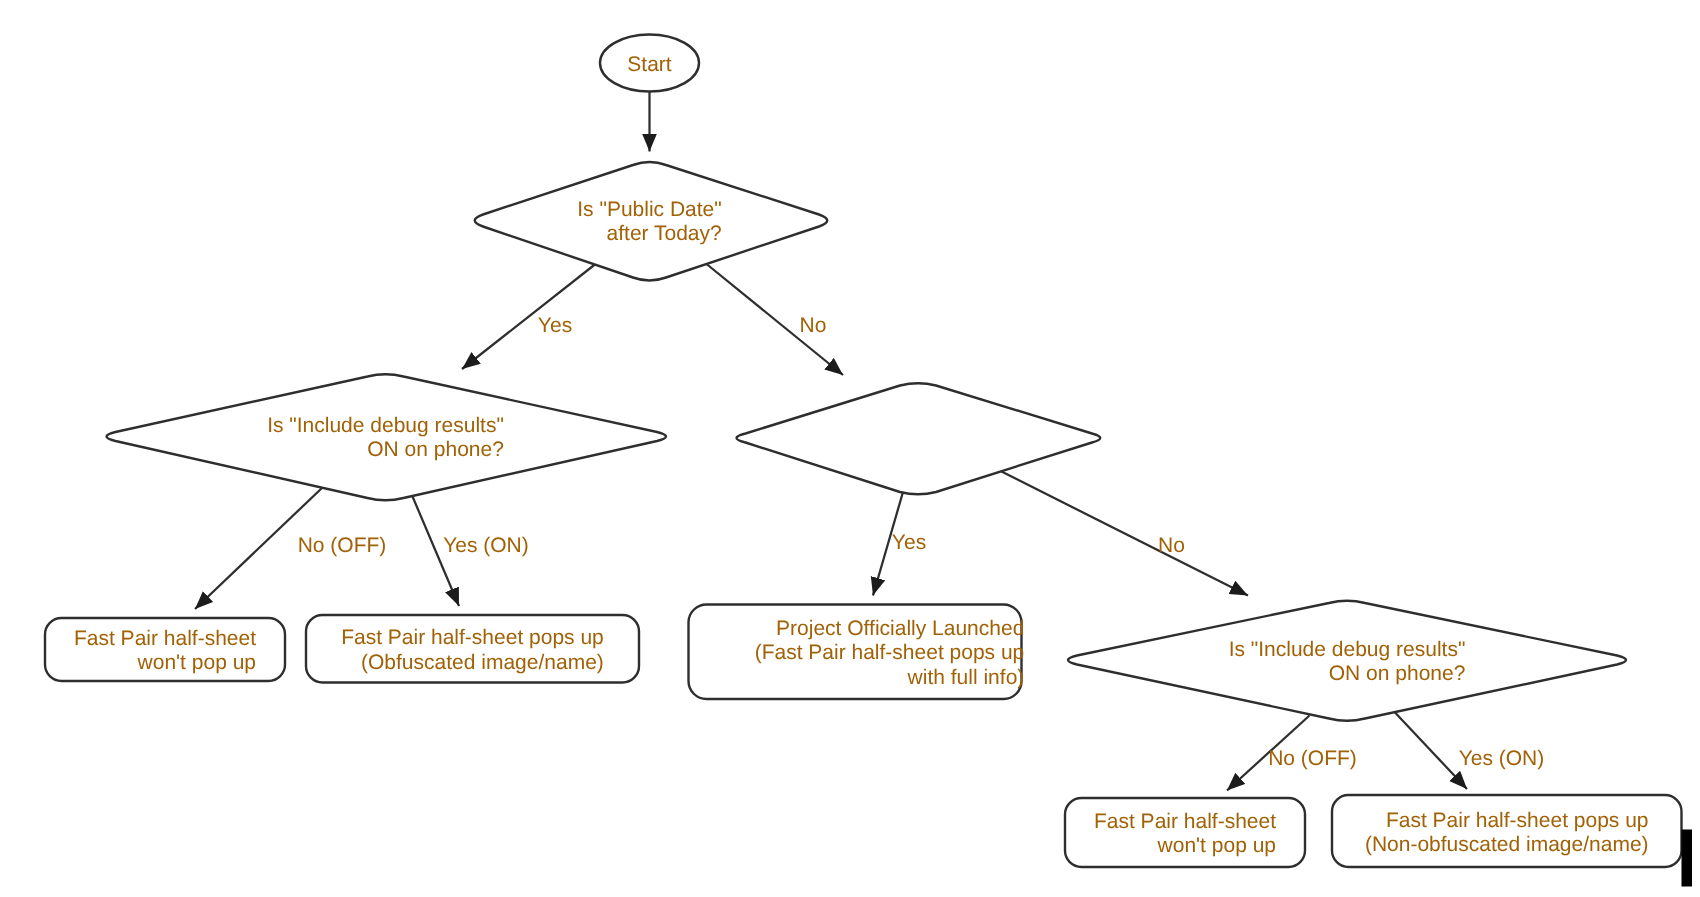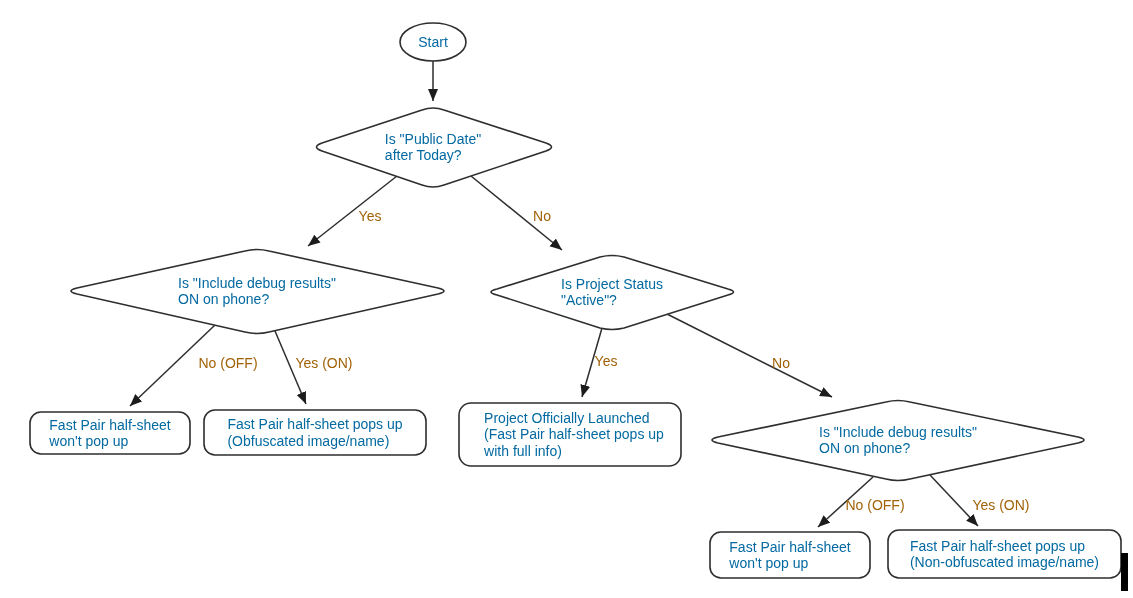--- a/index.html
+++ b/index.html
@@ -18,25 +18,25 @@
   .canvas svg {
     position: absolute;
     left: 0;
     top: 0;
   }
   .node-label {
     position: absolute;
     display: flex;
     align-items: center;
     justify-content: center;
-    text-align: left;
+    text-align: right;
     white-space: pre-line;
     font-size: 14px;
     line-height: 1.16;
-    color: #0369a1;
+    color: #a16207;
     pointer-events: none;
   }
   .edge-label {
     position: absolute;
     transform: translate(-50%, -50%);
     font-size: 14px;
     color: #a16207;
     white-space: nowrap;
     pointer-events: none;
   }
@@ -88,29 +88,27 @@
     <rect class="shape" x="888" y="530" width="233" height="48" rx="11"></rect>
 
     <rect x="1121" y="553" width="7" height="38" fill="#000000"></rect>
   </svg>
 
   <div class="node-label" style="left:393px; top:32px;  width:80px;  height:20px;">Start</div>
   <div class="node-label" style="left:323px; top:117px; width:220px; height:60px;">Is "Public Date"
 after Today?</div>
   <div class="node-label" style="left:132px; top:261px; width:250px; height:60px;">Is "Include debug results"
 ON on phone?</div>
-  <div class="node-label" style="left:502px; top:262px; width:220px; height:60px;">Is Project Status
-"Active"?</div>
   <div class="node-label" style="left:773px; top:410px; width:250px; height:60px;">Is "Include debug results"
 ON on phone?</div>
   <div class="node-label" style="left:30px;  top:412px; width:160px; height:42px;">Fast Pair half-sheet
 won't pop up</div>
   <div class="node-label" style="left:204px; top:410px; width:222px; height:45px;">Fast Pair half-sheet pops up
 (Obfuscated image/name)</div>
-  <div class="node-label" style="left:440px; top:403px; width:268px; height:63px;">Project Officially Launched
+  <div class="node-label" style="left:459px; top:403px; width:268px; height:63px;">Project Officially Launched
 (Fast Pair half-sheet pops up
 with full info)</div>
   <div class="node-label" style="left:710px; top:532px; width:160px; height:46px;">Fast Pair half-sheet
 won't pop up</div>
   <div class="node-label" style="left:888px; top:530px; width:233px; height:48px;">Fast Pair half-sheet pops up
 (Non-obfuscated image/name)</div>
 
   <div class="edge-label" style="left:370px;  top:216px;">Yes</div>
   <div class="edge-label" style="left:542px;  top:216px;">No</div>
   <div class="edge-label" style="left:228px;  top:363px;">No (OFF)</div>

